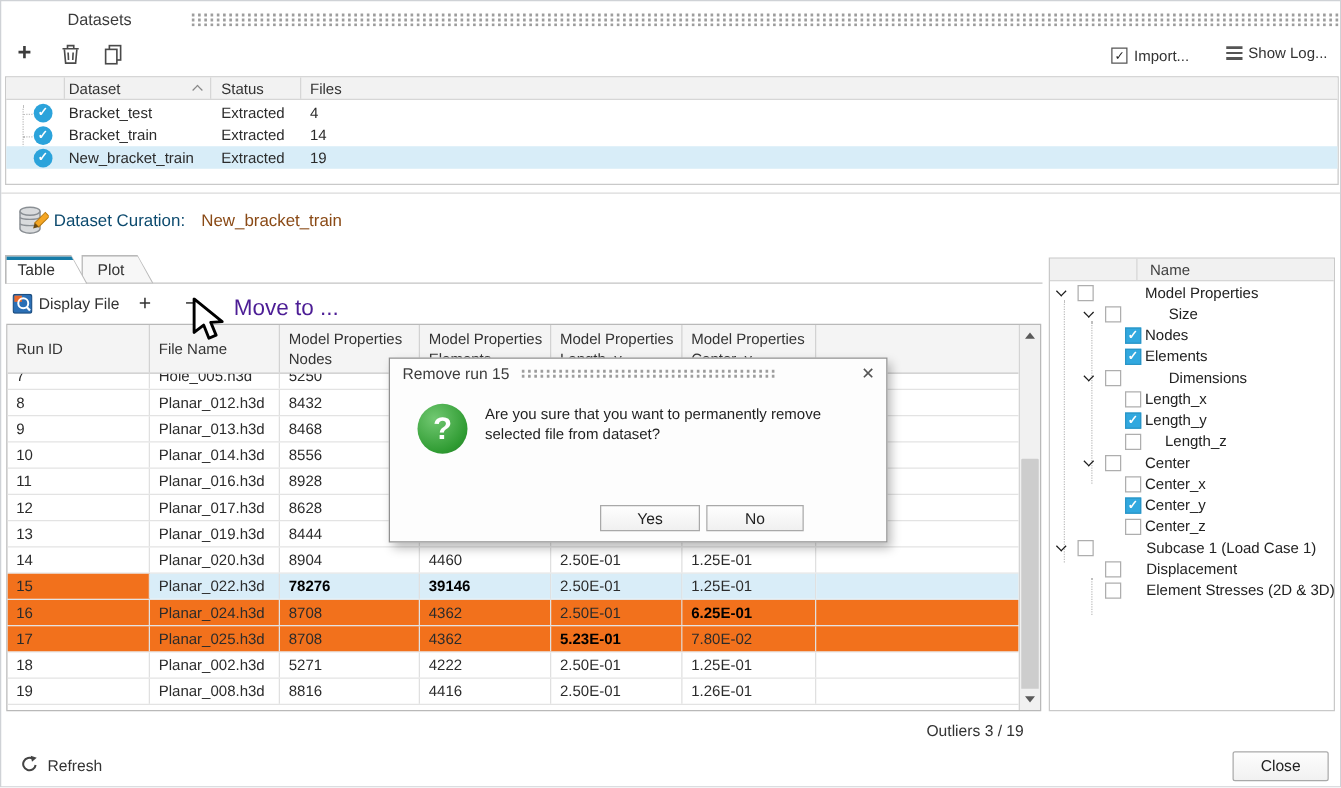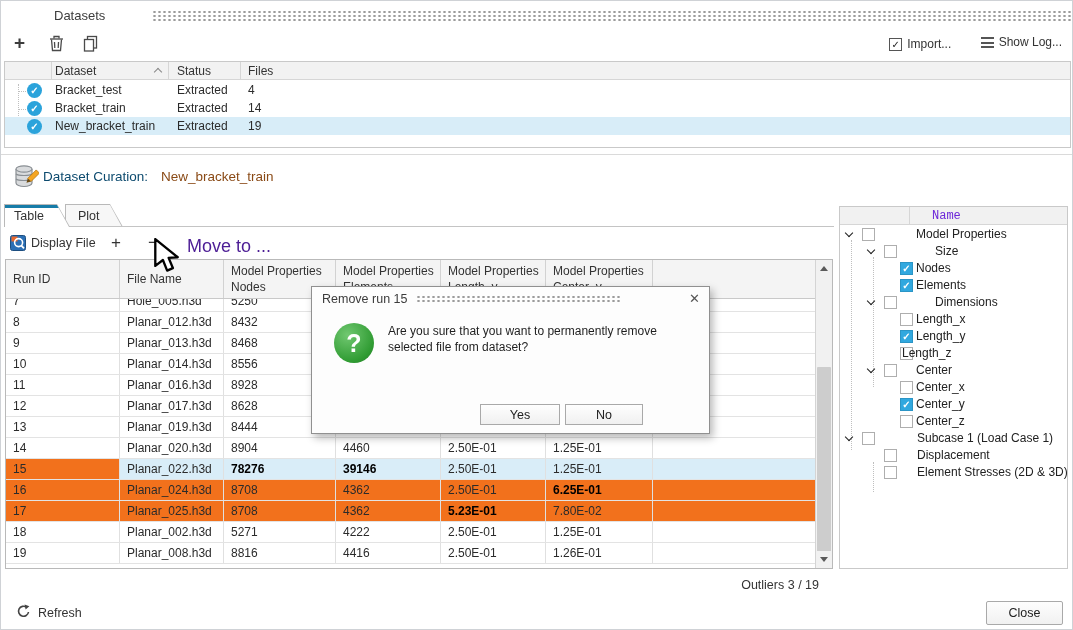--- a/index.html
+++ b/index.html
@@ -97,21 +97,21 @@
     background:radial-gradient(circle at 34% 30%, #71c871, #2f9b32 70%, #247a27); color:#fff; font-size:25px; font-weight:bold;
     display:flex; align-items:center; justify-content:center; }
   .dlg-msg { position:absolute; left:76px; top:36px; font-size:12px; color:#1f1f1f; line-height:16px; }
   .dlg-btn { position:absolute; top:117px; height:21px; background:linear-gradient(#fefefe,#f0f0f0); border:1px solid #a9a9a9; font-size:12.5px; color:#222; display:flex; align-items:center; justify-content:center; }
   .btn-yes { left:168px; width:80px; }
   .btn-no { left:253px; width:78px; }
 
   
   .treepanel { position:absolute; left:838px; top:205px; width:229px; height:363px; border:1px solid #c9c9c9; background:#fff; }
   .tp-head { position:absolute; left:0; top:0; width:100%; height:18px; background:#f1f1f1; border-bottom:1px solid #d6d6d6; }
-  .tp-head .t { position:absolute; left:92px; top:2px; font-size:12px; color:#6d28d9;font-family:Liberation Mono, monospace; }
+  .tp-head .t { position:absolute; left:80px; top:2px; font-size:12px; color:#404040; }
   .tp-head .dv { position:absolute; left:69px; top:0; bottom:0; width:1px; background:#d6d6d6; }
   .treebody { position:absolute; left:0; top:19px; right:0; bottom:0; }
   .tr-row { position:relative; height:17px; }
   .tr-row .lbl { position:absolute; top:1px; font-size:12px; color:#222; white-space:nowrap; }
   .cb { position:absolute; top:2px; width:13px; height:13px; border:1px solid #aeaeae; background:#fff; }
   .cb.on { background:#31a8df; border-color:#2b95c6; color:#fff; font-size:10px; font-weight:bold; text-align:center; line-height:12px; }
   .chev { position:absolute; top:4px; width:6px; height:6px; border-right:1.8px solid #1c1c1c; border-bottom:1.8px solid #1c1c1c; transform:rotate(45deg); }
 
   
   .outliers { position:absolute; right:253px; top:577px; font-size:12.5px; color:#333; }
@@ -465,21 +465,21 @@
       <div class="tr-row">
         <span class="cb" style="left:60px;"></span>
         <span class="lbl" style="left:76px;">Length_x</span>
       </div>
       <div class="tr-row">
         <span class="cb on" style="left:60px;">✓</span>
         <span class="lbl" style="left:76px;">Length_y</span>
       </div>
       <div class="tr-row">
         <span class="cb" style="left:60px;"></span>
-        <span class="lbl" style="left:62px;">Length_z</span>
+        <span class="lbl" style="left:92px;">Length_z</span>
       </div>
       <div class="tr-row">
         <span class="chev" style="left:28px;"></span>
         <span class="cb" style="left:44px;"></span>
         <span class="lbl" style="left:76px;">Center</span>
       </div>
       <div class="tr-row">
         <span class="cb" style="left:60px;"></span>
         <span class="lbl" style="left:76px;">Center_x</span>
       </div>

